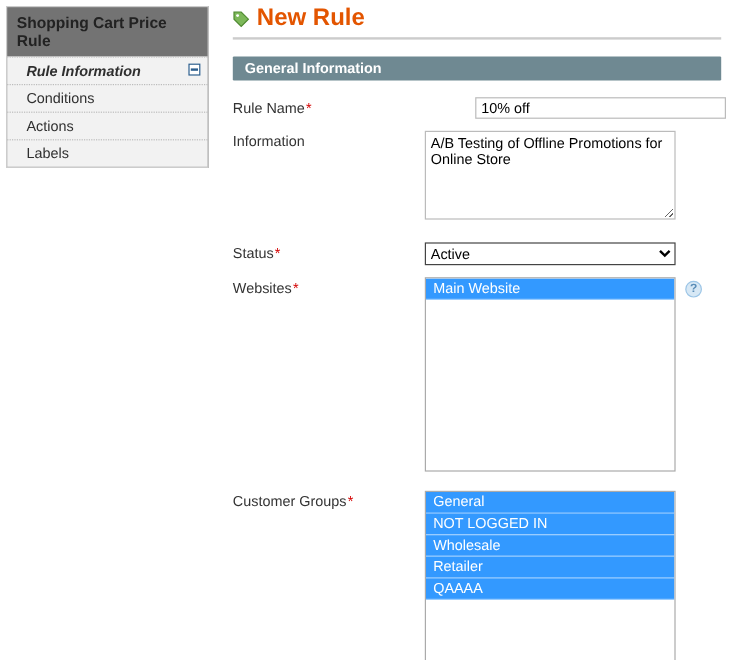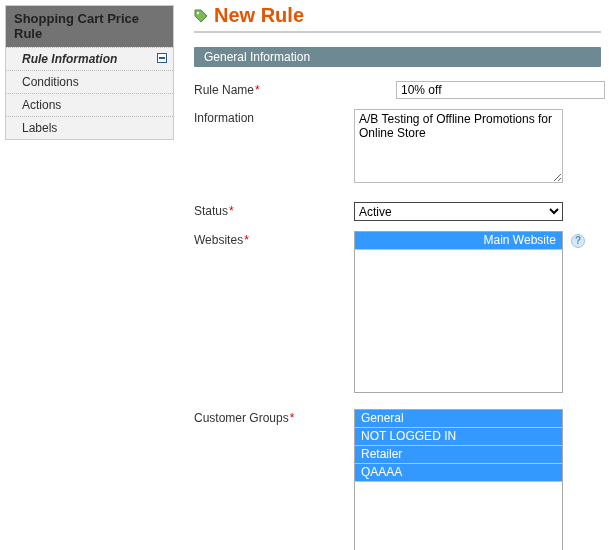--- a/index.html
+++ b/index.html
@@ -91,21 +91,21 @@
   }
   .header-icon svg { display:block; }
   .header-title {
     color: #e35500;
     font-weight: bold;
     font-size: 20px;
   }
   .section-title {
     background: #6f8992;
     color: #fff;
-    font-weight: normal;
+    font-weight: bold;
     font-size: 12px;
     padding: 3px 10px;
     border-radius: 1px;
   }
   .form {
     padding: 14px 0 0 0;
   }
   .form-row {
     display: flex;
     margin-bottom: 10px;
@@ -156,21 +156,21 @@
     background: #fff;
   }
   .multiselect {
     width: 100%;
     max-width: 209px;
     border: 1px solid #aaa;
     background: #fff;
     overflow-y: scroll;
     font-size: 12px;
   }
-  .multiselect.tall1 { height: 162px; text-align: right; }
+  .multiselect.tall1 { height: 162px; }
   .multiselect.tall2 { height: 155px; }
   .ms-option {
     padding: 1px 6px 2px;
     border-bottom: 1px solid rgba(255,255,255,0.5);
     cursor: pointer;
   }
   .ms-option.selected {
     background: #3399ff;
     color: #fff;
   }
@@ -270,20 +270,21 @@
       </div>
 
       <div class="form-row tall">
         <div class="label-col">
           <span>Customer Groups</span><span class="required">*</span>
         </div>
         <div class="field-col">
           <div class="multiselect tall2">
             <div class="ms-option selected">General</div>
             <div class="ms-option selected">NOT LOGGED IN</div>
+            <div class="ms-option selected">Wholesale</div>
             <div class="ms-option selected">Retailer</div>
             <div class="ms-option selected">QAAAA</div>
           </div>
         </div>
       </div>
 
     </div>
   </main>
 </div>
 

